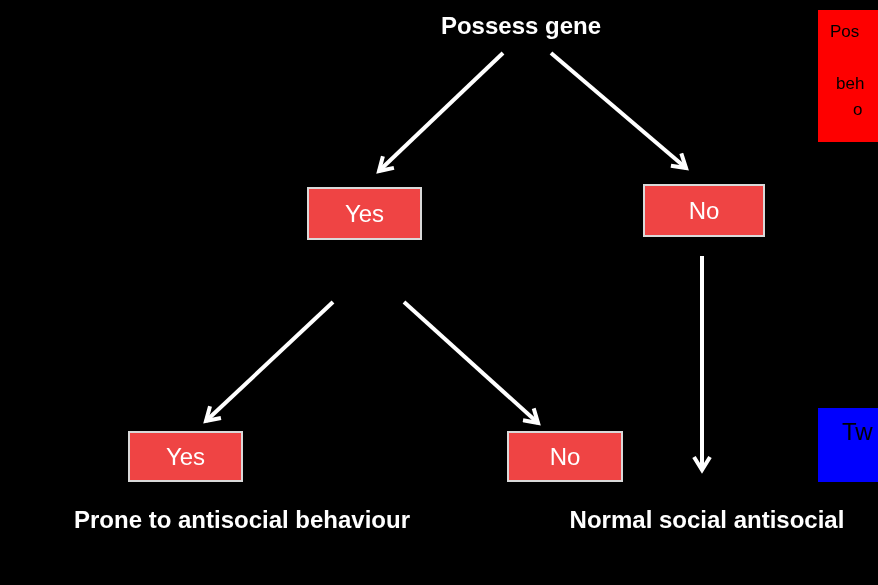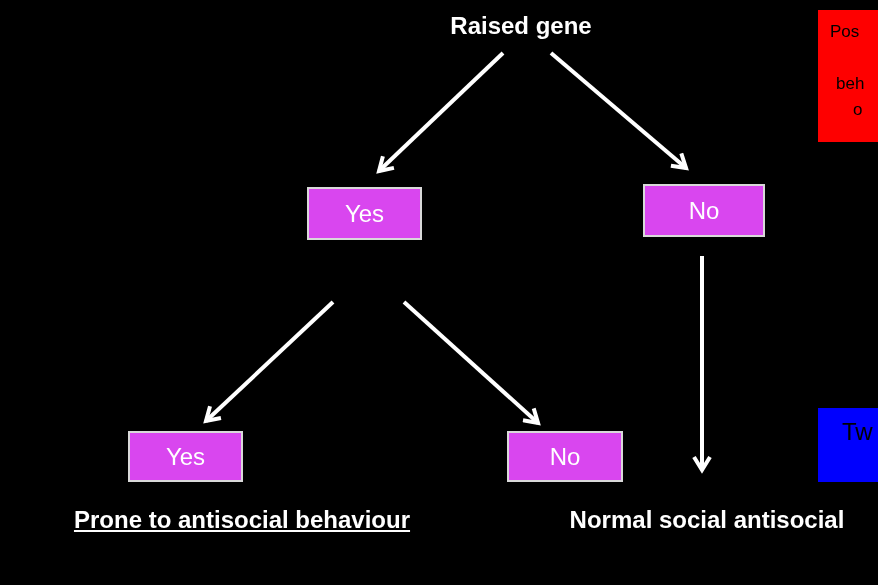--- a/index.html
+++ b/index.html
@@ -19,21 +19,21 @@
     position: absolute;
     color: #fff;
     font-weight: bold;
     font-size: 24px;
     white-space: nowrap;
     transform: translateX(-50%);
   }
   .decision-box {
     position: absolute;
     border: 2px solid #d9d9d9;
-    background: #d946ef;
+    background: #ef4444;
     color: #fff;
     font-size: 24px;
     font-weight: normal;
     display: flex;
     align-items: center;
     justify-content: center;
     box-sizing: border-box;
     white-space: nowrap;
   }
   #arrows {
@@ -83,32 +83,32 @@
         <path d="M3,2 L16,10 L3,18" fill="none" stroke="#ffffff" stroke-width="4" stroke-linejoin="miter"></path>
       </marker>
     </defs>
     <line x1="503" y1="53" x2="379" y2="171" stroke="#ffffff" stroke-width="4" marker-end="url(#ah)"></line>
     <line x1="551" y1="53" x2="686" y2="168" stroke="#ffffff" stroke-width="4" marker-end="url(#ah)"></line>
     <line x1="333" y1="302" x2="206" y2="421" stroke="#ffffff" stroke-width="4" marker-end="url(#ah)"></line>
     <line x1="404" y1="302" x2="538" y2="423" stroke="#ffffff" stroke-width="4" marker-end="url(#ah)"></line>
     <line x1="702" y1="256" x2="702" y2="470" stroke="#ffffff" stroke-width="4" marker-end="url(#ah)"></line>
   </svg>
 
-  <div class="label" style="left:521px; top:12px;">Raised gene</div>
+  <div class="label" style="left:521px; top:12px;">Possess gene</div>
 
   <div class="decision-box" style="left:307px; top:187px; width:115px; height:53px;">Yes</div>
 
   <div class="decision-box" style="left:643px; top:184px; width:122px; height:53px;">No</div>
 
 
   <div class="decision-box" style="left:128px; top:431px; width:115px; height:51px;">Yes</div>
 
   <div class="decision-box" style="left:507px; top:431px; width:116px; height:51px;">No</div>
 
-  <div class="label" style="left:242px; top:506px;text-decoration:underline;">Prone to antisocial behaviour</div>
+  <div class="label" style="left:242px; top:506px;">Prone to antisocial behaviour</div>
 
   <div class="label" style="left:707px; top:506px;">Normal social antisocial</div>
 
   <div id="red-callout" class="side-box">
     <span class="l0">Pos</span>
     <span class="l1">beh</span>
     <span class="l2">o</span>
   </div>
 
   <div id="blue-callout" class="side-box">

